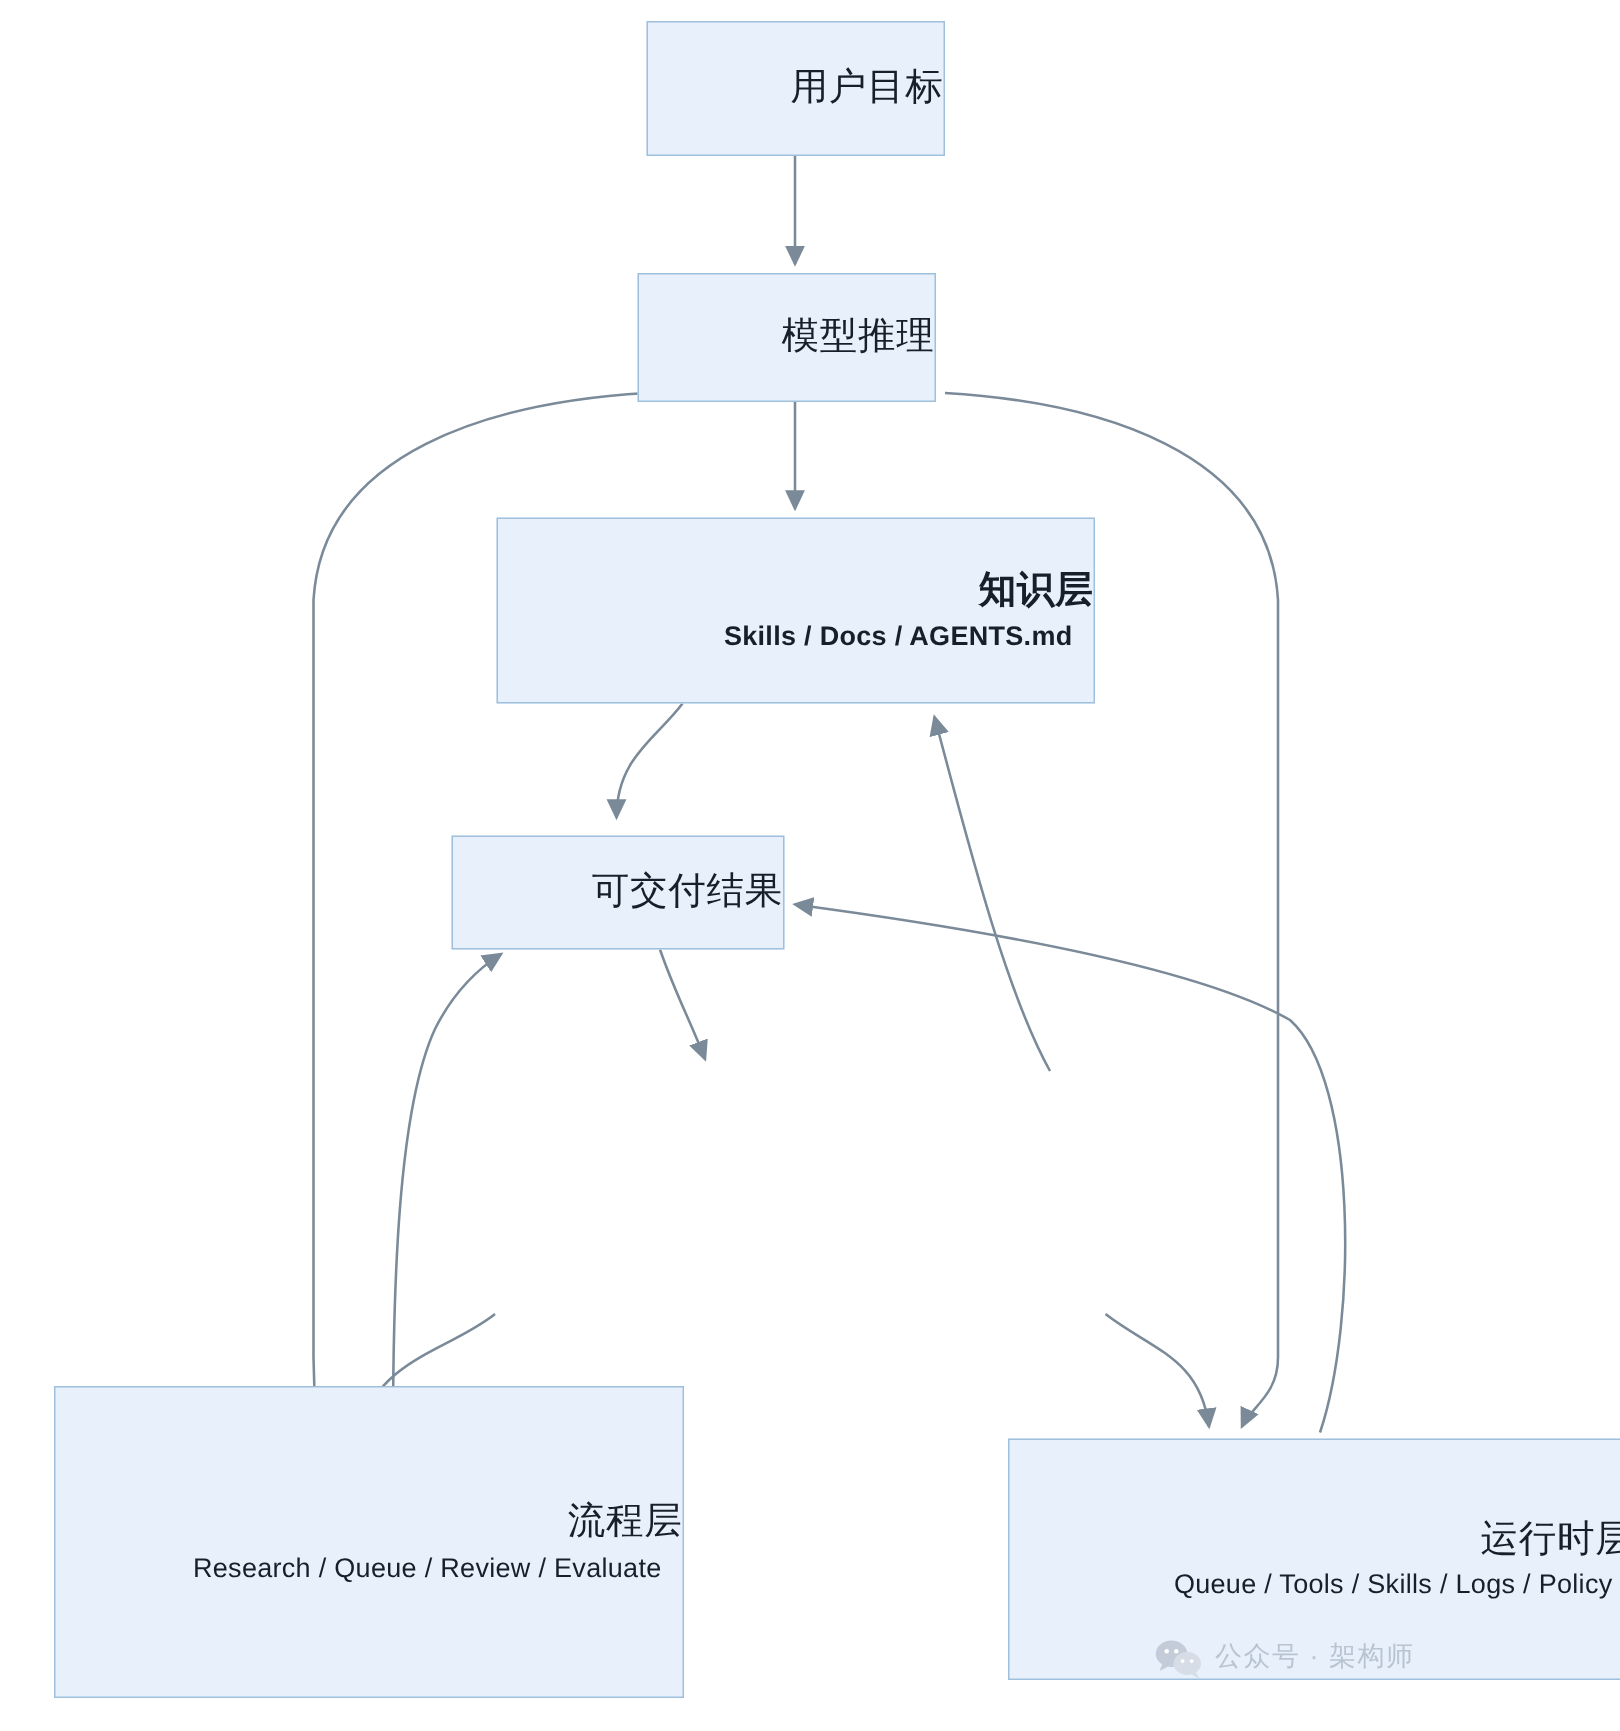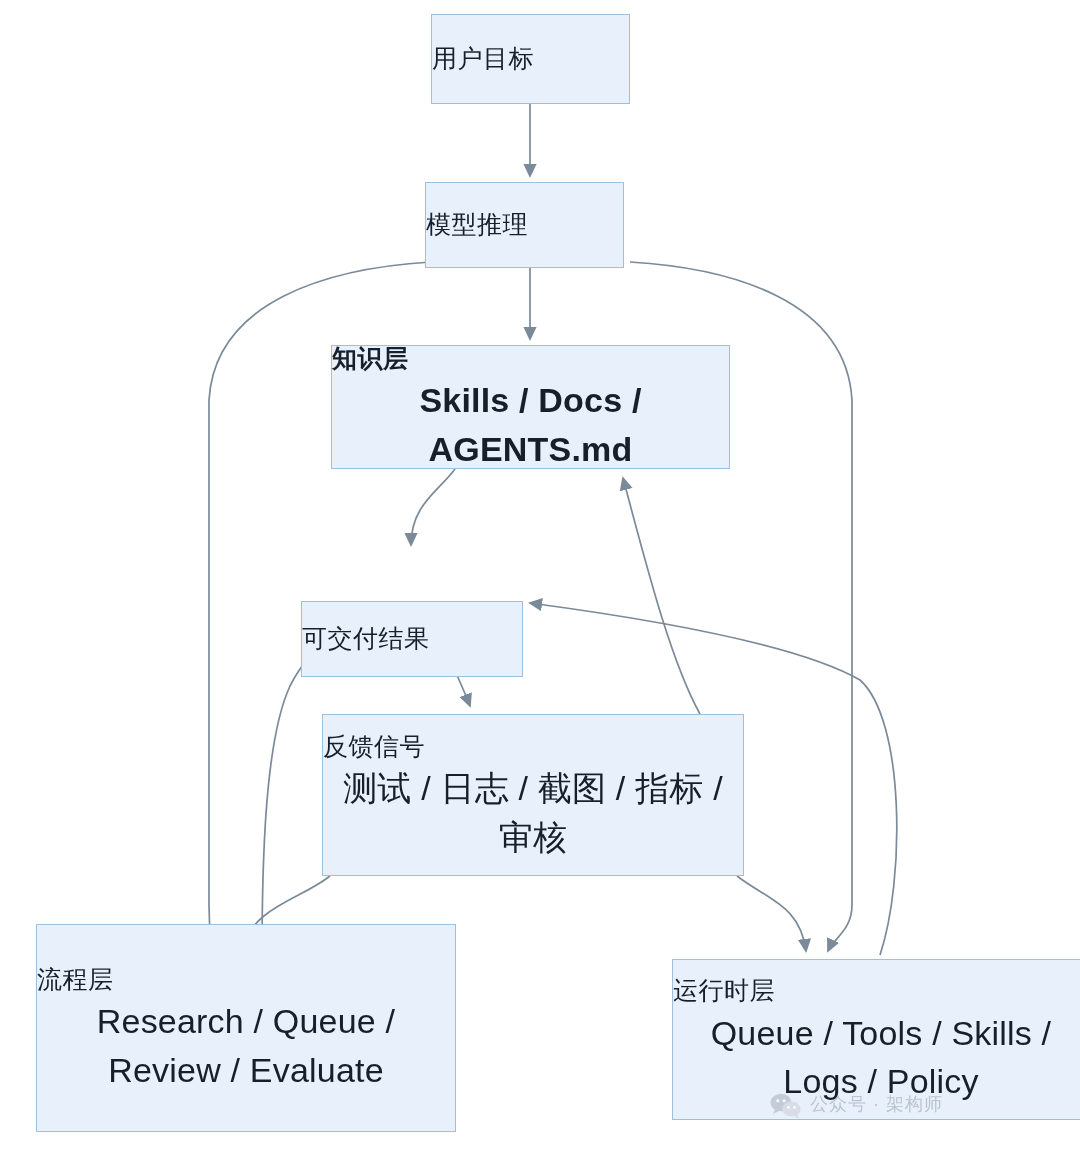--- a/index.html
+++ b/index.html
@@ -28,41 +28,41 @@
     height: 1154px;
     pointer-events: none;
   }
   .node {
     position: absolute;
     box-sizing: border-box;
     background: #e8f1fb;
     border: 1px solid #9fc0dd;
     display: flex;
     flex-direction: column;
-    align-items: flex-start;
+    align-items: flex-end;
     justify-content: center;
     text-align: center;
     color: #17202a;
     line-height: 1.42;
   }
   .node .line-1 {
     font-size: 25px;
     letter-spacing: 0.5px;
   }
   .node .line-2 {
-    font-size: 34px;
+    font-size: 18px;
     letter-spacing: 0.2px;
     padding: 0 14px;
   }
 
   
   #node-user-goal      { left: 431px;  top: 14px;  width: 199px; height: 90px; }
   #node-model-reason   { left: 425px;  top: 182px; width: 199px; height: 86px; }
   #node-knowledge      { left: 331px;  top: 345px; width: 399px; height: 124px; font-weight: bold; }
-  #node-deliverable    { left: 301px;  top: 557px; width: 222px; height: 76px; margin-top: 44px; }
+  #node-deliverable    { left: 301px;  top: 557px; width: 222px; height: 76px; }
   #node-feedback       { left: 322px;  top: 714px; width: 422px; height: 162px; }
   #node-process        { left: 36px;   top: 924px; width: 420px; height: 208px; }
   #node-runtime        { left: 672px;  top: 959px; width: 418px; height: 161px; }
 
   #node-deliverable .line-1 { font-size: 25px; }
 
   
   #watermark {
     position: absolute;
     left: 770px;
@@ -125,24 +125,20 @@
 
   <div class="node" id="node-knowledge">
     <div class="line-1">知识层</div>
     <div class="line-2">Skills / Docs / AGENTS.md</div>
   </div>
 
   <div class="node" id="node-deliverable">
     <div class="line-1">可交付结果</div>
   </div>
 
-  <div class="node" id="node-feedback">
-    <div class="line-1">反馈信号</div>
-    <div class="line-2">测试 / 日志 / 截图 / 指标 / 审核</div>
-  </div>
 
   <div class="node" id="node-process">
     <div class="line-1">流程层</div>
     <div class="line-2">Research / Queue / Review / Evaluate</div>
   </div>
 
   <div class="node" id="node-runtime">
     <div class="line-1">运行时层</div>
     <div class="line-2">Queue / Tools / Skills / Logs / Policy</div>
   </div>

